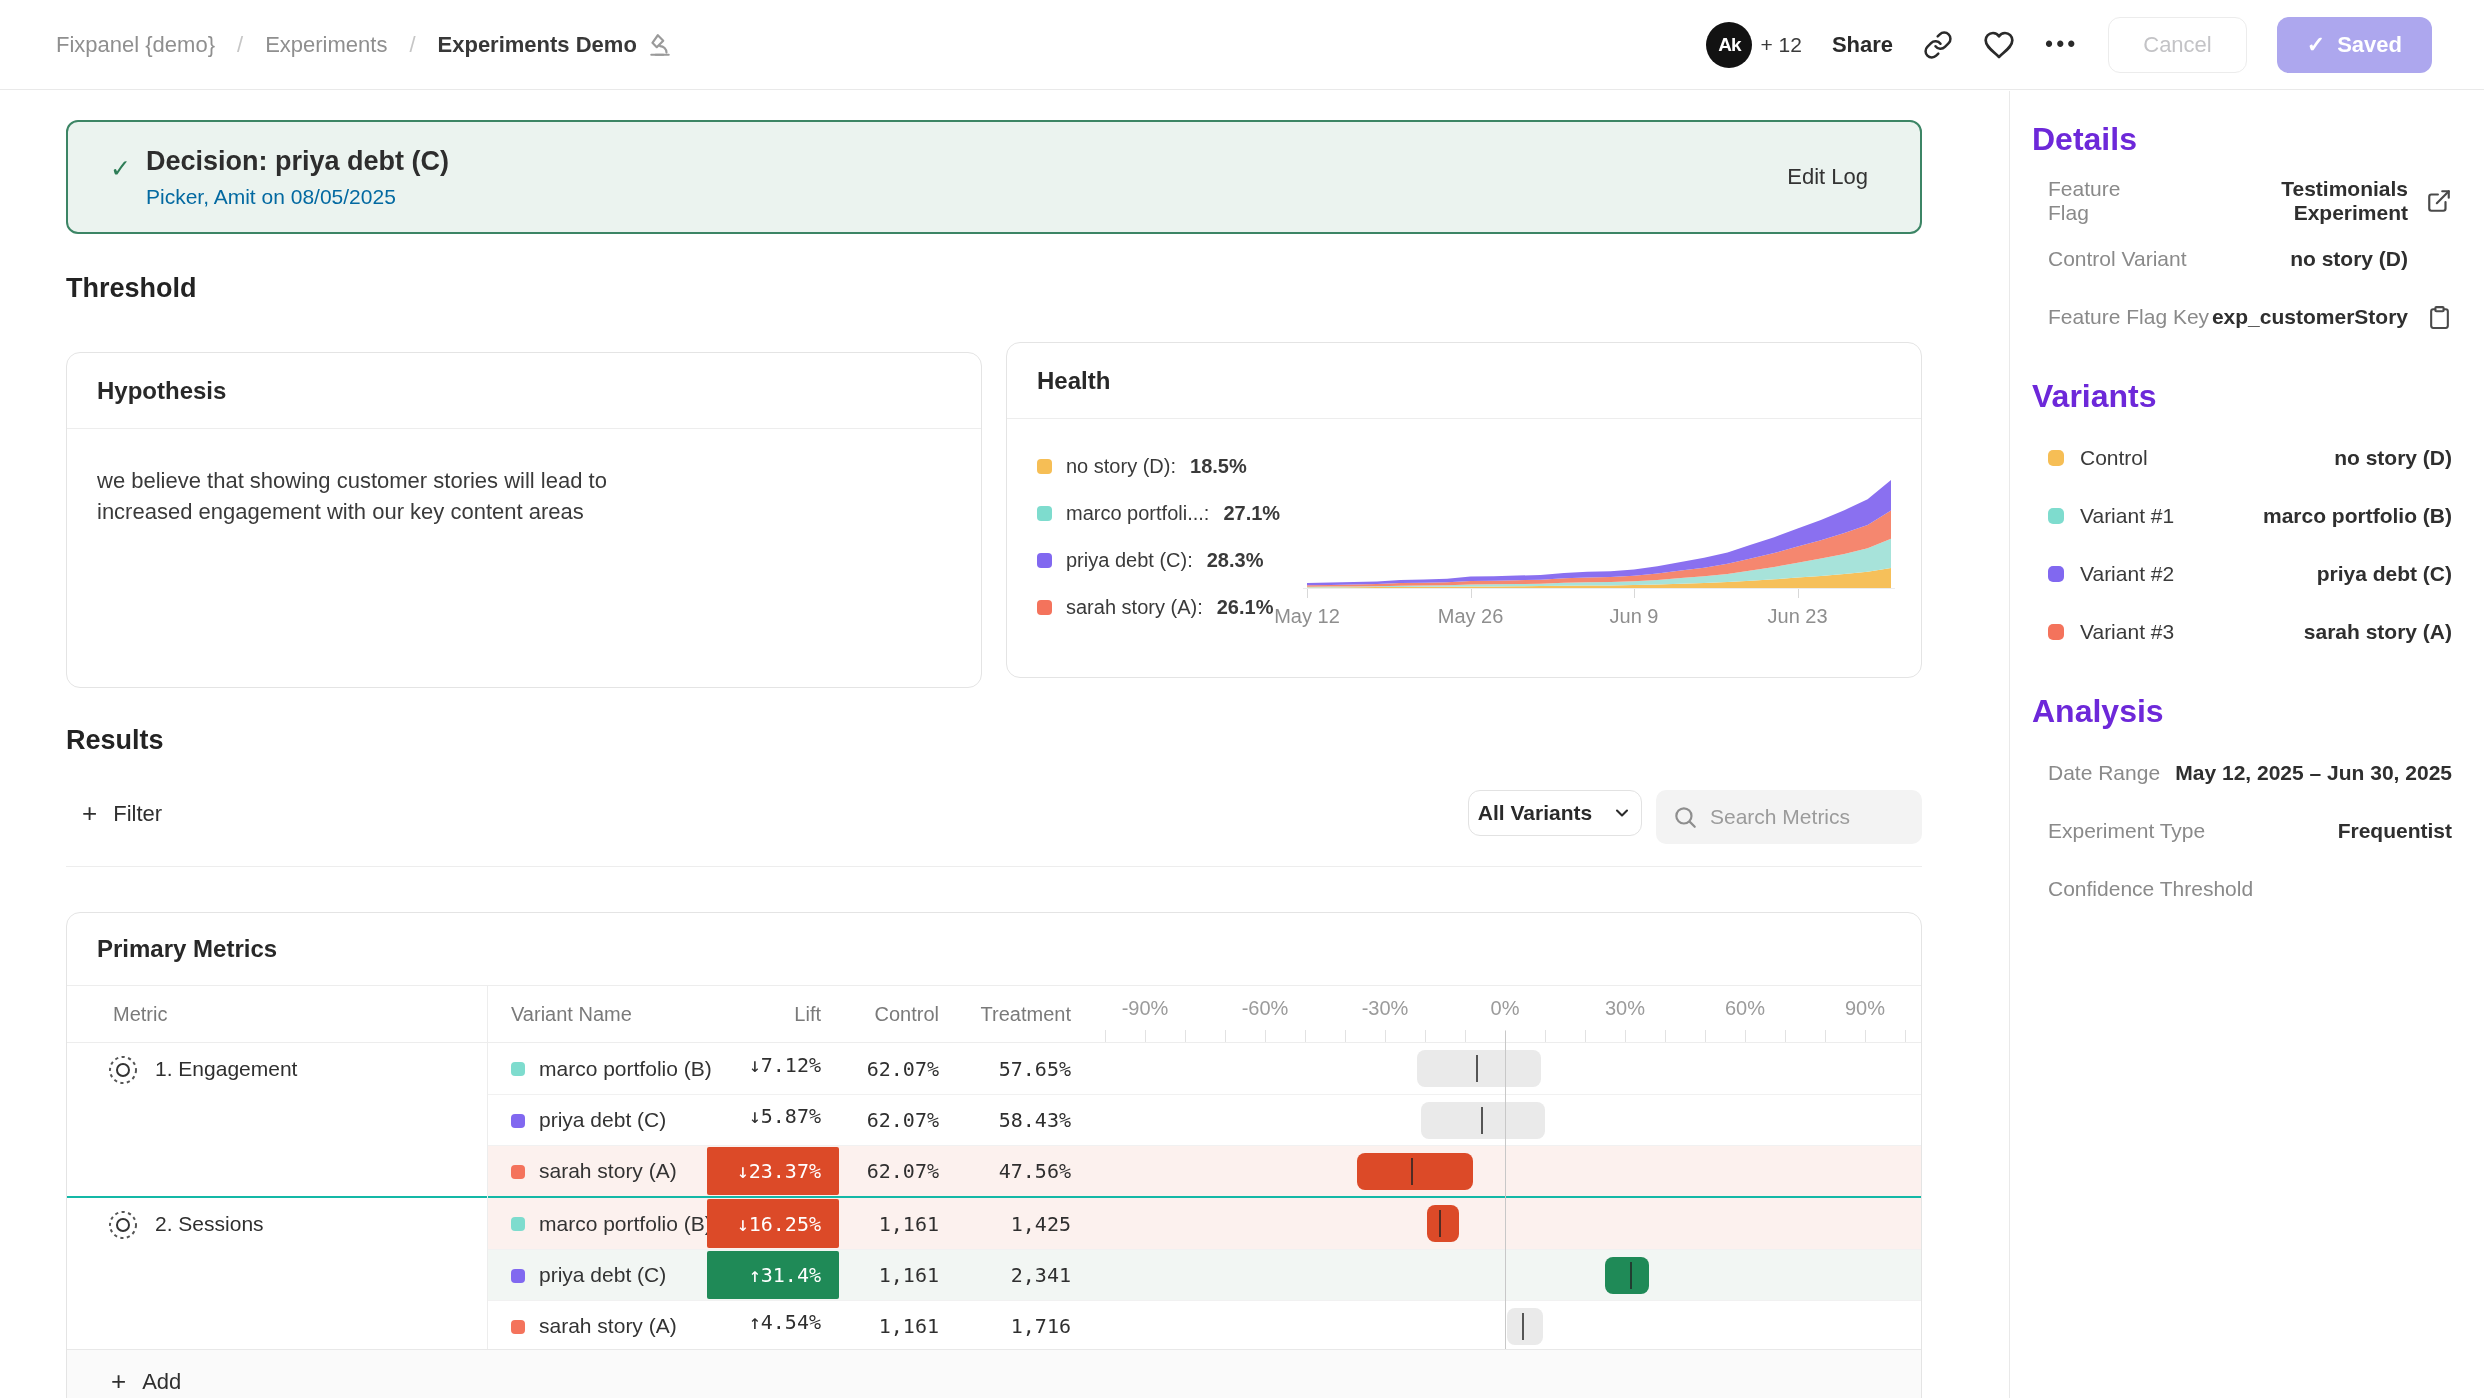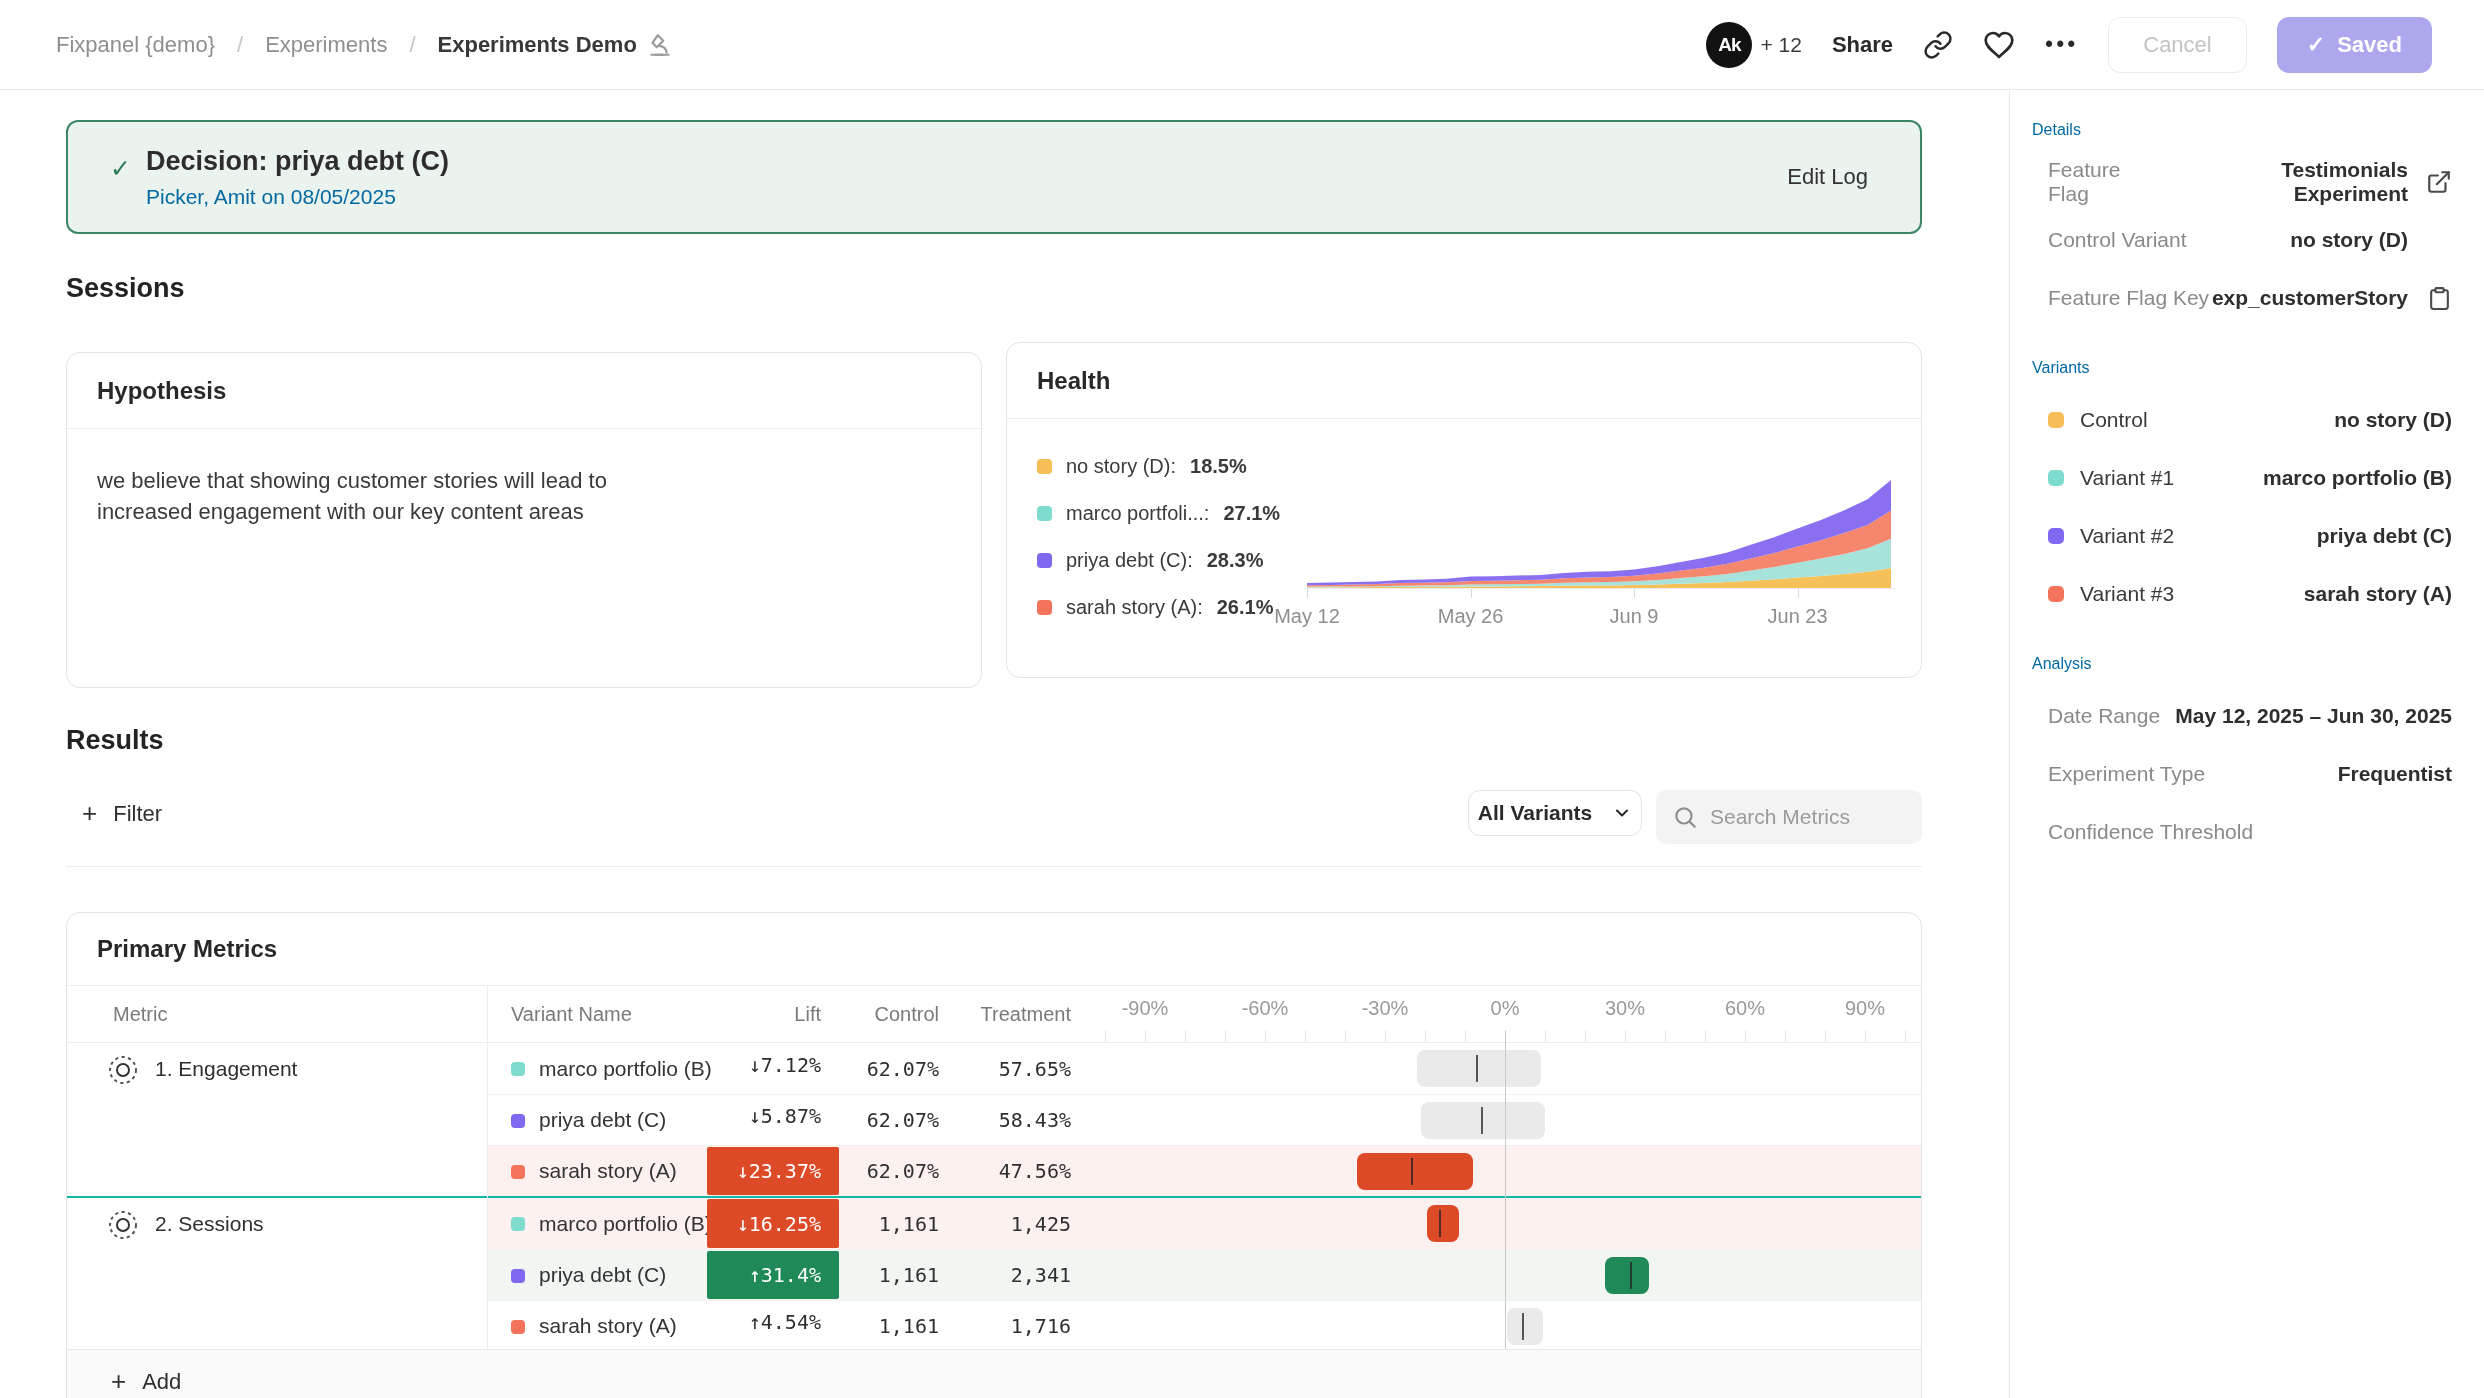--- a/index.html
+++ b/index.html
@@ -104,21 +104,21 @@
   .ci-bar { position:absolute; top:7px; height:37px; border-radius:8px; }
   .ci-mean { position:absolute; top:12px; height:27px; width:2px; background:rgba(35,35,35,0.75); }
   .pm-add { position:absolute; left:0; top:436px; width:100%; height:124px; background:#FAFAFA;
             border-top:1px solid #E8E8E8; display:flex; align-items:flex-start; padding:16px 0 0 44px; cursor:pointer; }
   .pm-add-inner { display:flex; align-items:center; gap:16px; font-size:22px; color:#2F2F2F; }
   .pm-add-plus { font-size:26px; }
 
   
   .sidebar { position:absolute; left:2009px; top:91px; width:475px; height:1307px; border-left:1px solid #E9E9E9;
              padding:30px 32px 0 22px; background:#fff; }
-  .sb-heading { font-size:16px; font-weight:normal; color:#0369a1; margin-bottom:14px; }
+  .sb-heading { font-size:32px; font-weight:bold; color:#6d28d9; margin-bottom:14px; }
   .sb-section { margin-bottom:32px; }
   .sb-row { height:58px; display:flex; align-items:center; padding-left:16px; }
   .sb-label { font-size:21px; color:#8A8A8A; }
   .sb-value { margin-left:auto; font-size:21px; font-weight:bold; color:#2F2F2F; text-align:right; }
   .sb-iconslot { width:44px; flex:0 0 auto; display:flex; justify-content:flex-end; }
   .sb-swatch { width:16px; height:16px; border-radius:5px; margin-right:16px; flex:0 0 auto; }
   .sb-name { font-size:21px; color:#3A3A3A; }
   svg.stroke-ic { fill:none; stroke-linecap:round; stroke-linejoin:round; }
 </style>
 </head>
@@ -172,21 +172,21 @@
 
     <div class="banner">
       <span class="banner-check">✓</span>
       <div class="banner-text">
         <div class="banner-title">Decision: priya debt (C)</div>
         <div class="banner-sub">Picker, Amit on 08/05/2025</div>
       </div>
       <span class="banner-edit">Edit Log</span>
     </div>
 
-    <div class="h-section" style="top:182px">Sessions</div>
+    <div class="h-section" style="top:182px">Threshold</div>
 
     <div class="card" style="left:66px; top:261px; width:916px; height:336px;">
       <div class="card-head">Hypothesis</div>
       <div class="hypo-body">we believe that showing customer stories will lead to increased engagement with our key content areas</div>
     </div>
 
     <div class="card" style="left:1006px; top:251px; width:916px; height:336px;">
       <div class="card-head">Health</div>
       <div class="health-body">
         <div class="legend" id="health-legend">

